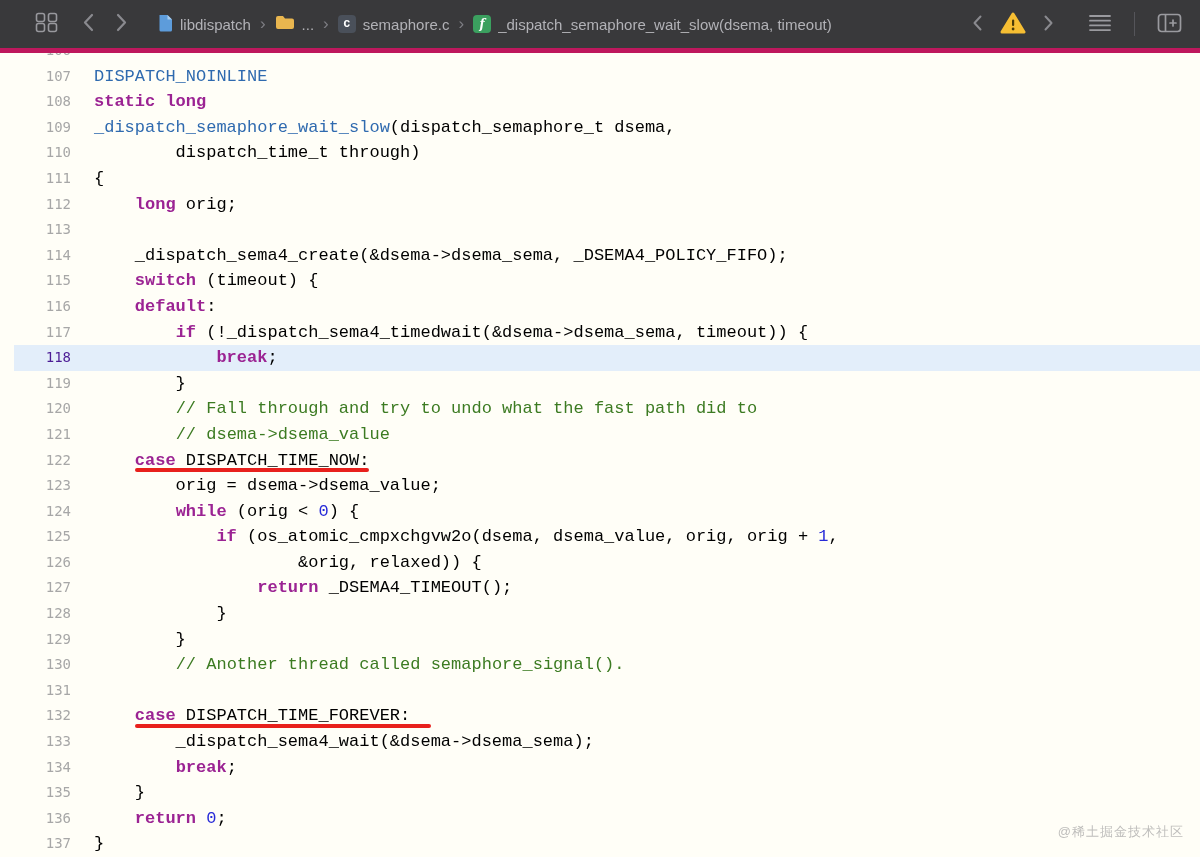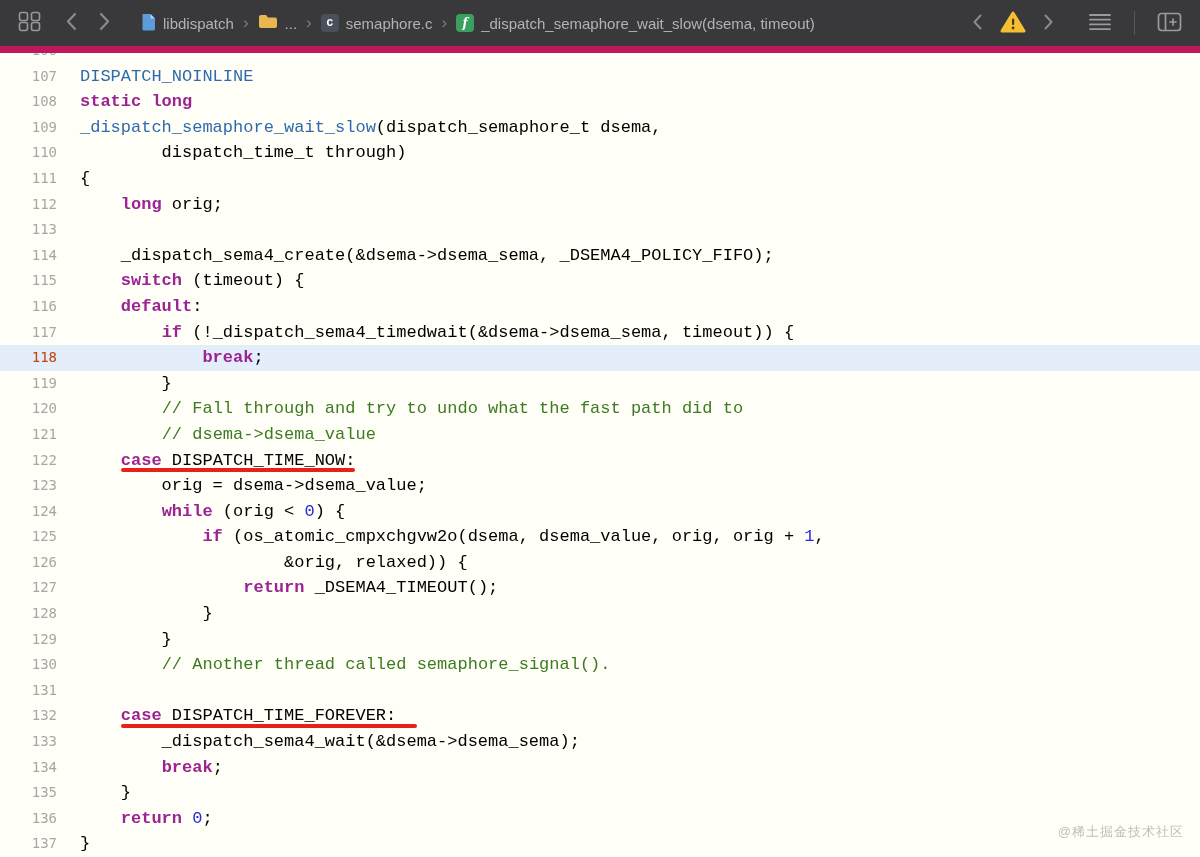--- a/index.html
+++ b/index.html
@@ -5,22 +5,22 @@
   * { box-sizing: border-box; margin: 0; padding: 0; }
   html, body { width: 1200px; height: 857px; overflow: hidden; }
   body { font-family: "Liberation Sans", "DejaVu Sans", sans-serif; background: #fff; }
 
   
   .jumpbar {
     height: 53px;
     background: var(--toolbar_bg, #39393B);
     display: flex;
     align-items: center;
-    padding: 0 14px 0 14px;
-    border-bottom: 7px solid #be185d;
+    padding: 0 14px 0 31px;
+    border-bottom: 5px solid #be185d;
   }
   .icon-btn {
     background: none; border: none; cursor: pointer;
     display: flex; align-items: center; justify-content: center;
     padding: 4px;
   }
   .nav-group { display: flex; align-items: center; gap: 14px; margin-left: 16px; }
   .breadcrumbs {
     display: flex; align-items: center; gap: 9px;
     margin-left: 26px; flex: 1; min-width: 0; overflow: hidden;
@@ -40,40 +40,41 @@
   .badge-f { background: var(--f_icon_bg, #3BA05F); font-style: italic; font-family: "DejaVu Serif", serif; }
   .right-cluster { display: flex; align-items: center; gap: 10px; margin-left: 16px; }
   .vsep { width: 1px; height: 24px; background: #55555A; margin: 0 8px; }
 
   
   .editor {
     position: relative;
     height: 804px;
     background: var(--editor_bg, #FFFEF7);
     overflow: hidden;
+    padding-left: 14px;
   }
   .code-area { font-family: "DejaVu Sans Mono", "Liberation Mono", monospace; }
   .row {
     display: flex;
     height: 25.6px;
     line-height: 25.6px;
     width: 100%;
   }
   .row.hl { background: var(--highlight_row, #E3EEFA); }
   .row.partial { margin-top: -15px; }
   .ln {
     flex: none;
     width: 57px;
     text-align: right;
     font-size: 14px;
     color: var(--line_number, #A7A7A7);
     cursor: pointer;
     user-select: none;
   }
-  .row.hl .ln { color: #c2410c; }
+  .row.hl .ln { color: #4c1d95; }
   .code {
     flex: none;
     position: relative;
     margin-left: 23px;
     white-space: pre;
     font-size: 17px;
     color: var(--plain, #000);
     font-family: Liberation Mono, monospace;
   }
   .c-keyword { color: var(--keyword, #9B2393); font-weight: 700; }

